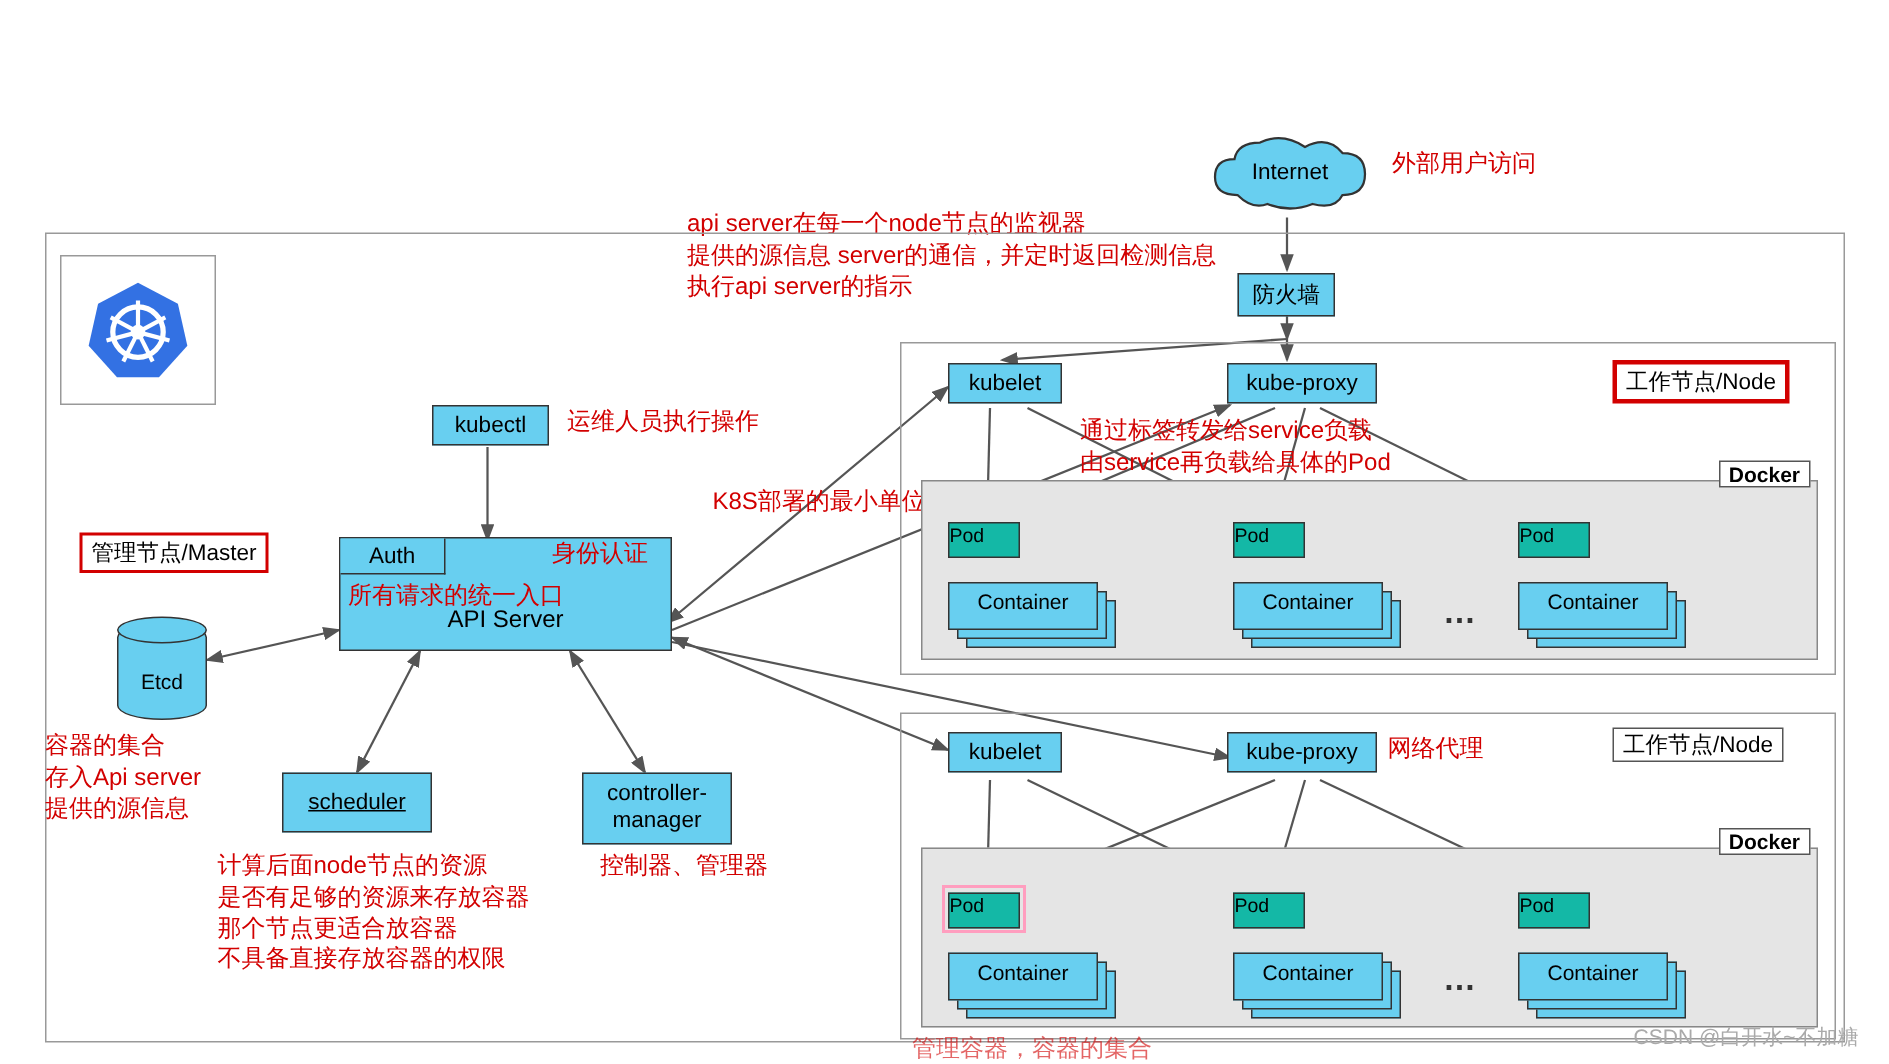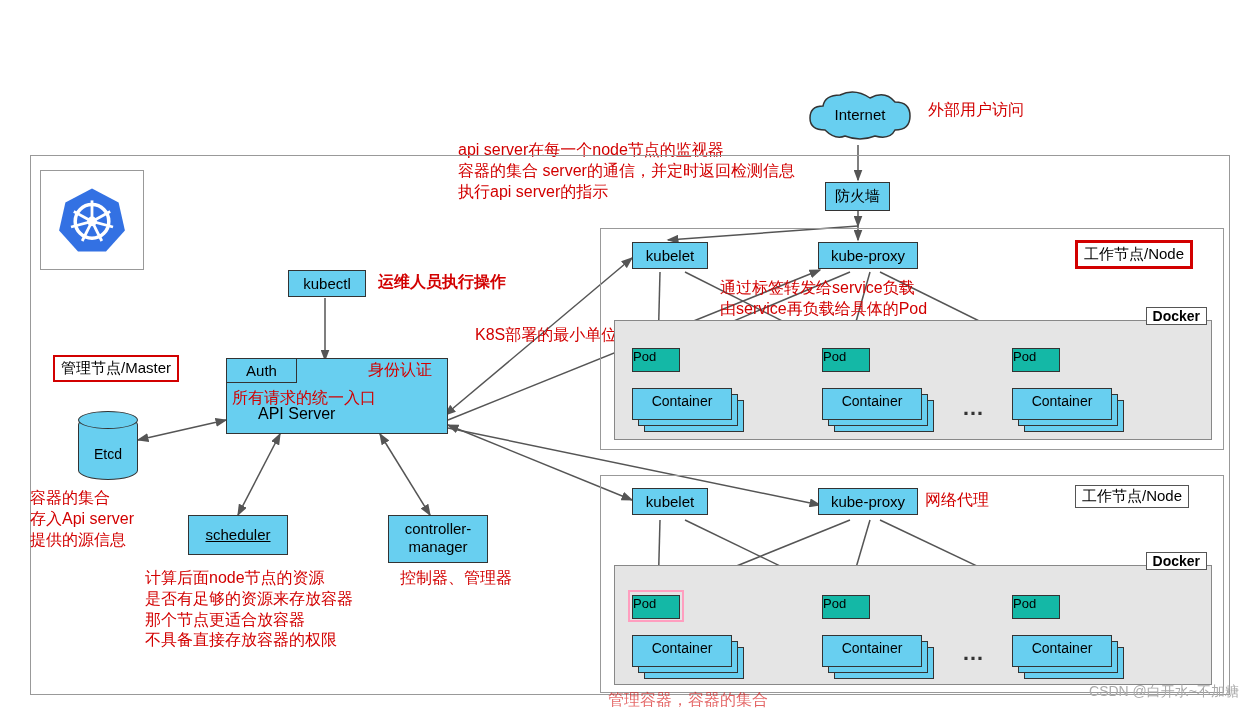--- a/index.html
+++ b/index.html
@@ -243,21 +243,21 @@
   <svg class="cloud-shape" viewBox="0 0 110 55">
     <path d="M20 40 Q5 40 5 28 Q5 16 18 16 Q20 5 35 5 Q50 -2 65 8 Q80 0 90 12 Q105 12 105 26 Q105 40 90 40 Q85 50 70 46 Q55 52 40 46 Q30 50 20 40 Z" fill="#68cff0" stroke="#333" stroke-width="1.5"></path>
   </svg>
   <div class="cloud-text">Internet</div>
 </div>
 
 <div class="red-annotation" style="left:928px; top:100px;">外部用户访问</div>
 
 <div class="red-annotation" style="left:458px; top:140px;">
   <div>api server在每一个node节点的监视器</div>
-  <div>容器的集合 server的通信，并定时返回检测信息</div>
+  <div>提供的源信息 server的通信，并定时返回检测信息</div>
   <div>执行api server的指示</div>
 </div>
 
 <div class="box" style="left:825px; top:182px; width:65px;">防火墙</div>
 
 <div class="main-frame"></div>
 
 <div class="k8s-logo">
   <svg width="70" height="70" viewBox="0 0 100 100">
     <polygon points="50,5 88,25 97,65 70,95 30,95 3,65 12,25" fill="#3371e3"></polygon>
@@ -269,25 +269,25 @@
     <line x1="50" y1="52" x2="36" y2="80" stroke="#fff" stroke-width="4"></line>
     <line x1="50" y1="52" x2="20" y2="60" stroke="#fff" stroke-width="4"></line>
     <line x1="50" y1="52" x2="24" y2="38" stroke="#fff" stroke-width="4"></line>
     <circle cx="50" cy="52" r="7" fill="#fff"></circle>
   </svg>
 </div>
 
 <div class="red-box" style="position:absolute; left:53px; top:355px;">管理节点/Master</div>
 
 <div class="box" style="left:288px; top:270px; width:78px;">kubectl</div>
-<div class="red-annotation" style="left:378px; top:272px;font-weight:bold;">运维人员执行操作</div>
+<div class="red-annotation" style="left:378px; top:272px;">运维人员执行操作</div>
 
 <div class="box" style="left:226px; top:358px; width:222px; height:76px; padding:0;">
   <div style="background:#68cff0; border-bottom:1px solid #333; padding:3px; width:70px; margin:0; border-right:1px solid #333;">Auth</div>
-  <div style="position:absolute; bottom:10px; width:100%; text-align:left; font-size:16px;margin-left:31px;">API Server</div>
+  <div style="position:absolute; bottom:10px; width:100%; text-align:center; font-size:16px;">API Server</div>
 </div>
 <div class="red-annotation" style="left:368px; top:360px;">身份认证</div>
 <div class="red-annotation" style="left:232px; top:388px;">所有请求的统一入口</div>
 
 <div class="cylinder" style="left:78px; top:415px;">
   <div class="cylinder-label">Etcd</div>
 </div>
 
 <div class="red-annotation" style="left:30px; top:488px;">
   <div>容器的集合</div>

